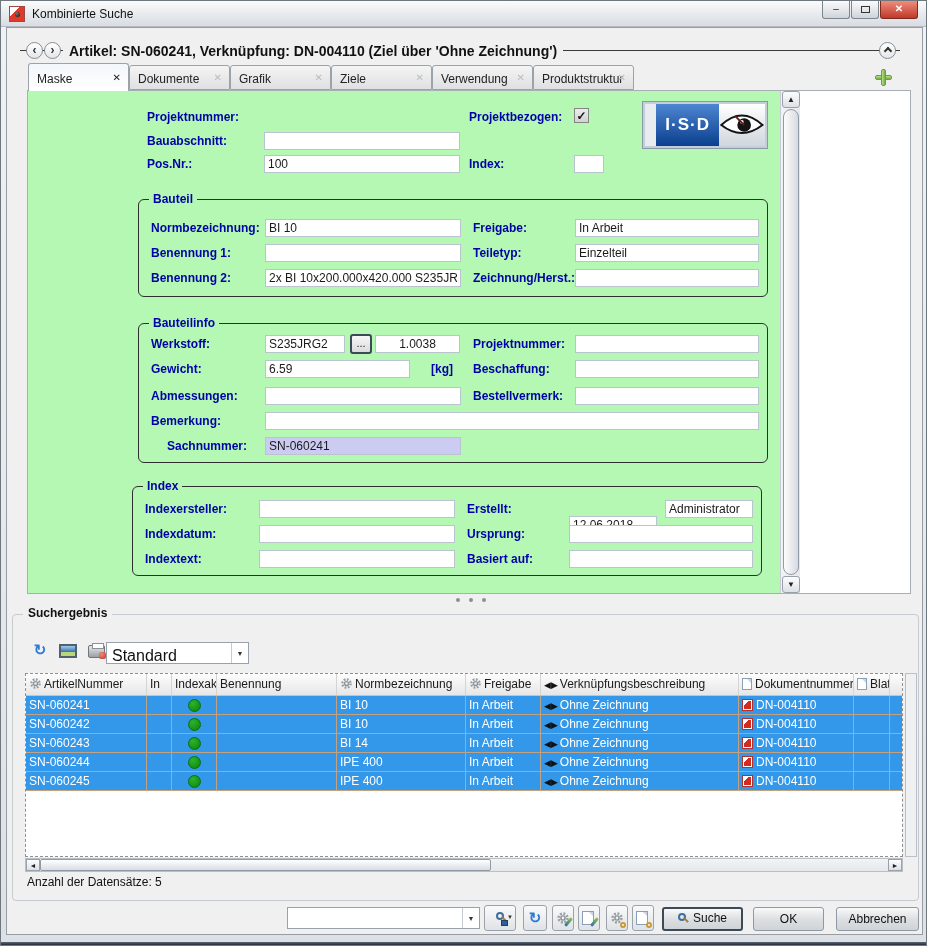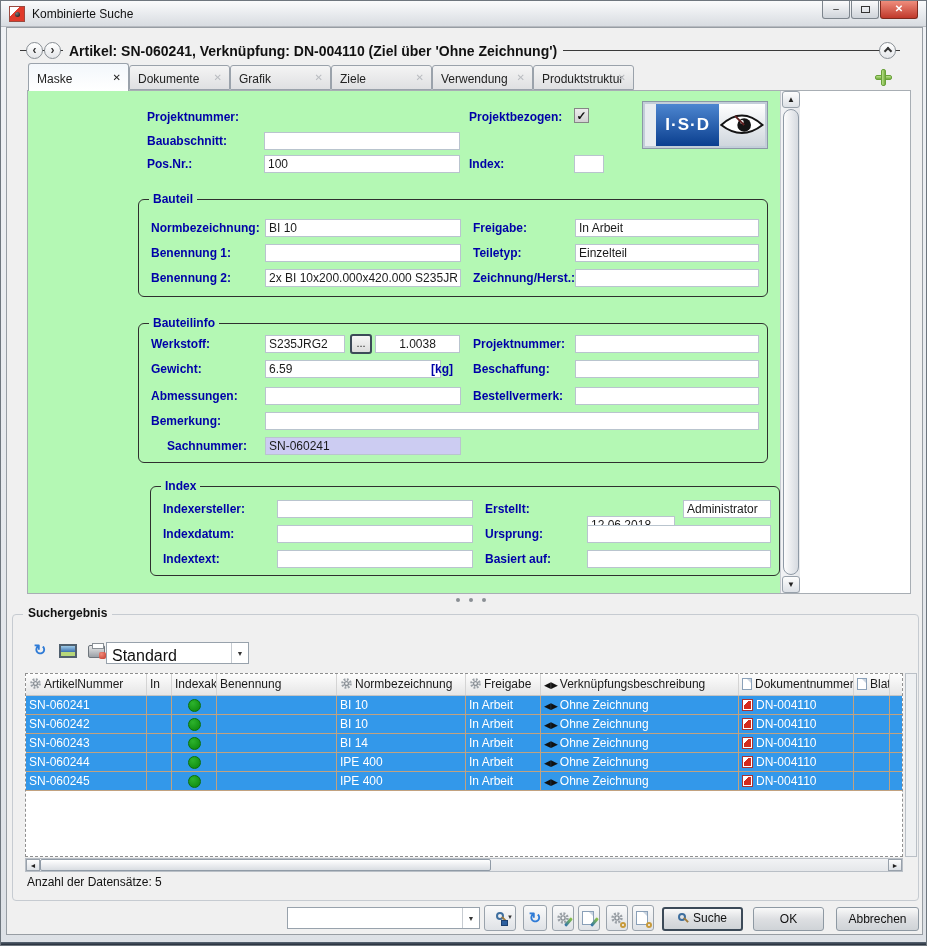--- a/index.html
+++ b/index.html
@@ -278,35 +278,35 @@
 
         <div class="grp" style="left:110px; top:232px; width:630px; height:140px">
           <div class="grp-legend">Bauteilinfo</div>
           <div class="lbl" style="left:12px; top:13px">Werkstoff:</div>
           <input class="inp" style="left: 126px; top: 11px; width: 80px;" value="S235JRG2">
           <div class="browse-btn" style="left:211px; top:10px">...</div>
           <input class="inp" style="left: 236px; top: 11px; width: 85px; text-align: center;" value="1.0038">
           <div class="lbl" style="left:334px; top:13px">Projektnummer:</div>
           <input class="inp" style="left: 436px; top: 11px; width: 184px;" value="">
           <div class="lbl" style="left:12px; top:38px">Gewicht:</div>
-          <input class="inp" style="left: 126px; top: 36px; width: 176px;" value="6.59">
+          <input class="inp" style="left: 126px; top: 36px; width: 145px;" value="6.59">
           <div class="lbl" style="left:292px; top:38px">[kg]</div>
           <div class="lbl" style="left:334px; top:38px">Beschaffung:</div>
           <input class="inp" style="left: 436px; top: 36px; width: 184px;" value="">
           <div class="lbl" style="left:12px; top:65px">Abmessungen:</div>
           <input class="inp" style="left: 126px; top: 63px; width: 196px;" value="">
           <div class="lbl" style="left:334px; top:65px">Bestellvermerk:</div>
           <input class="inp" style="left: 436px; top: 63px; width: 184px;" value="">
           <div class="lbl" style="left:12px; top:90px">Bemerkung:</div>
           <input class="inp" style="left: 126px; top: 88px; width: 494px;" value="">
           <div class="lbl" style="left:28px; top:115px">Sachnummer:</div>
           <input class="inp hl" style="left: 126px; top: 113px; width: 196px;" value="SN-060241">
         </div>
 
-        <div class="grp" style="left:122px; top:395px; width:630px; height:90px">
+        <div class="grp" style="left:104px; top:395px; width:630px; height:90px">
           <div class="grp-legend">Index</div>
           <div class="lbl" style="left:12px; top:15px">Indexersteller:</div>
           <input class="inp" style="left: 126px; top: 13px; width: 196px;" value="">
           <div class="lbl" style="left:334px; top:15px">Erstellt:</div>
           <input class="inp" style="left: 436px; top: 13px; width: 88px; margin-top: 16px;" value="12.06.2018">
           <input class="inp" style="left: 532px; top: 13px; width: 88px;" value="Administrator">
           <div class="lbl" style="left:12px; top:40px">Indexdatum:</div>
           <input class="inp" style="left: 126px; top: 38px; width: 196px;" value="">
           <div class="lbl" style="left:334px; top:40px">Ursprung:</div>
           <input class="inp" style="left: 436px; top: 38px; width: 184px;" value="">

